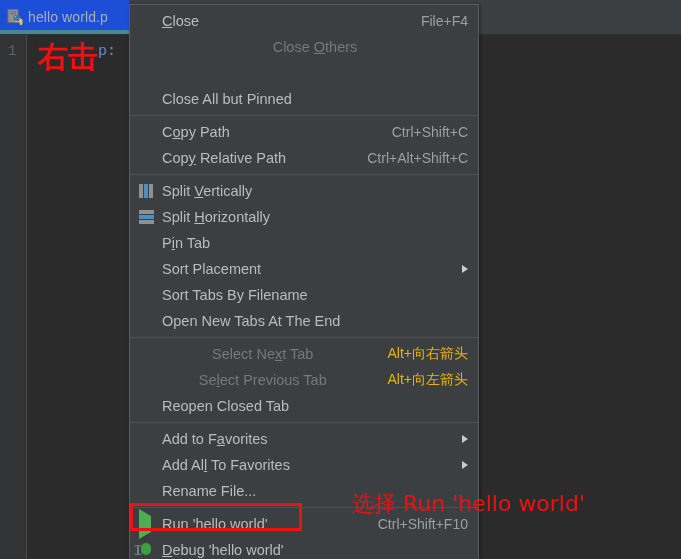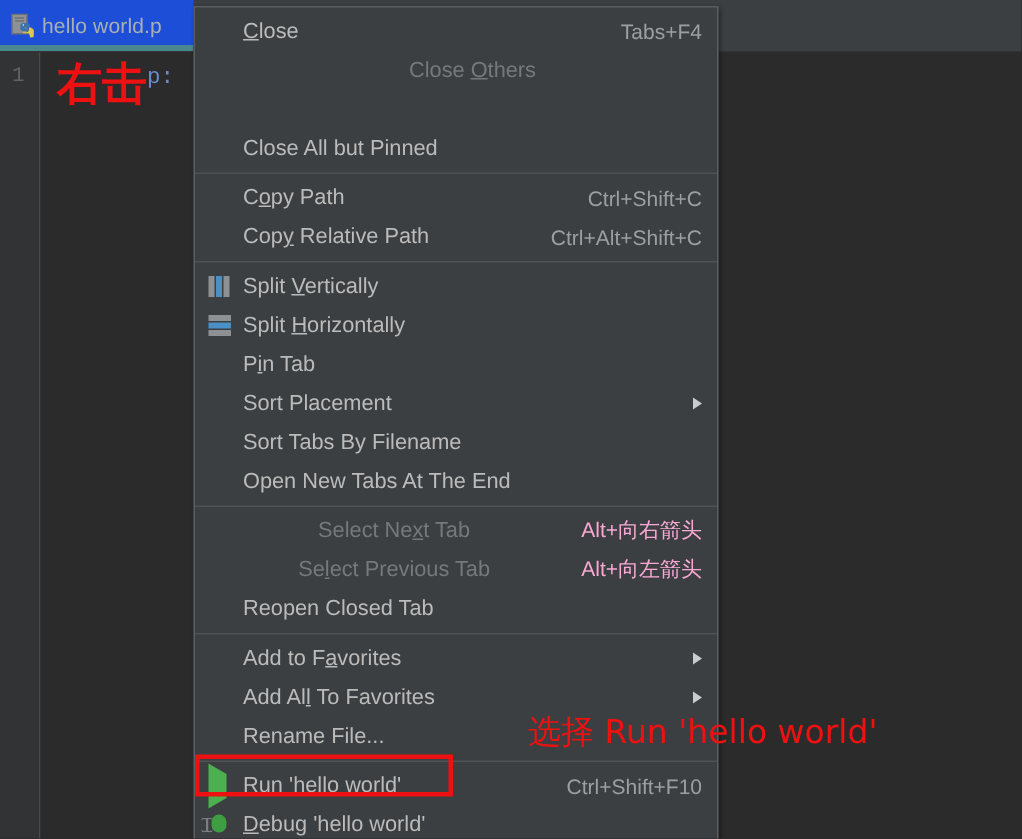--- a/index.html
+++ b/index.html
@@ -136,21 +136,21 @@
     flex: 1 1 auto;
     overflow: hidden;
   }
   .menu-item .mi-label u { text-decoration: underline; }
   .menu-item .mi-shortcut {
     flex: 0 0 auto;
     color: #9aa0a2;
     font-size: 14px;
     margin-left: 24px;
   }
-  .menu-item.disabled .mi-shortcut { color: #f9a8d4; }
+  .menu-item.disabled .mi-shortcut { color: #eab308; }
   .menu-item .mi-arrow {
     flex: 0 0 auto;
     margin-left: 10px;
     width: 0; height: 0;
     border-top: 4.5px solid transparent;
     border-bottom: 4.5px solid transparent;
     border-left: 6px solid #c8cccd;
   }
   .menu-sep {
     height: 1px;
@@ -211,21 +211,21 @@
     position: absolute;
     left: 130px; top: 503px;
     width: 172px; height: 28px;
     border: 3px solid #ee1111;
     box-sizing: border-box;
     pointer-events: none;
   }
   
   #annot-run {
     position: absolute;
-    left: 352px; top: 478px;
+    left: 352px; top: 493px;
     color: #ee1111;
     font-size: 22px;
     font-family: "DejaVu Sans", sans-serif;
     white-space: nowrap;
     line-height: 1;
   }
 </style>
 </head>
 <body>
 
@@ -257,21 +257,21 @@
     <span id="code-line">p:</span>
   </div>
 
   <div id="annot-rightclick">右击</div>
 
   <div id="context-menu">
 
     <div class="menu-item">
       <span class="mi-icon"></span>
       <span class="mi-label"><u>C</u>lose</span>
-      <span class="mi-shortcut">Tabs+F4</span>
+      <span class="mi-shortcut">File+F4</span>
     </div>
     <div class="menu-item disabled">
       <span class="mi-icon"></span>
       <span class="mi-label">Close <u>O</u>thers</span>
     </div>
     <div class="menu-item">
       <span class="mi-icon"></span>
     </div>
     <div class="menu-item">
       <span class="mi-icon"></span>

